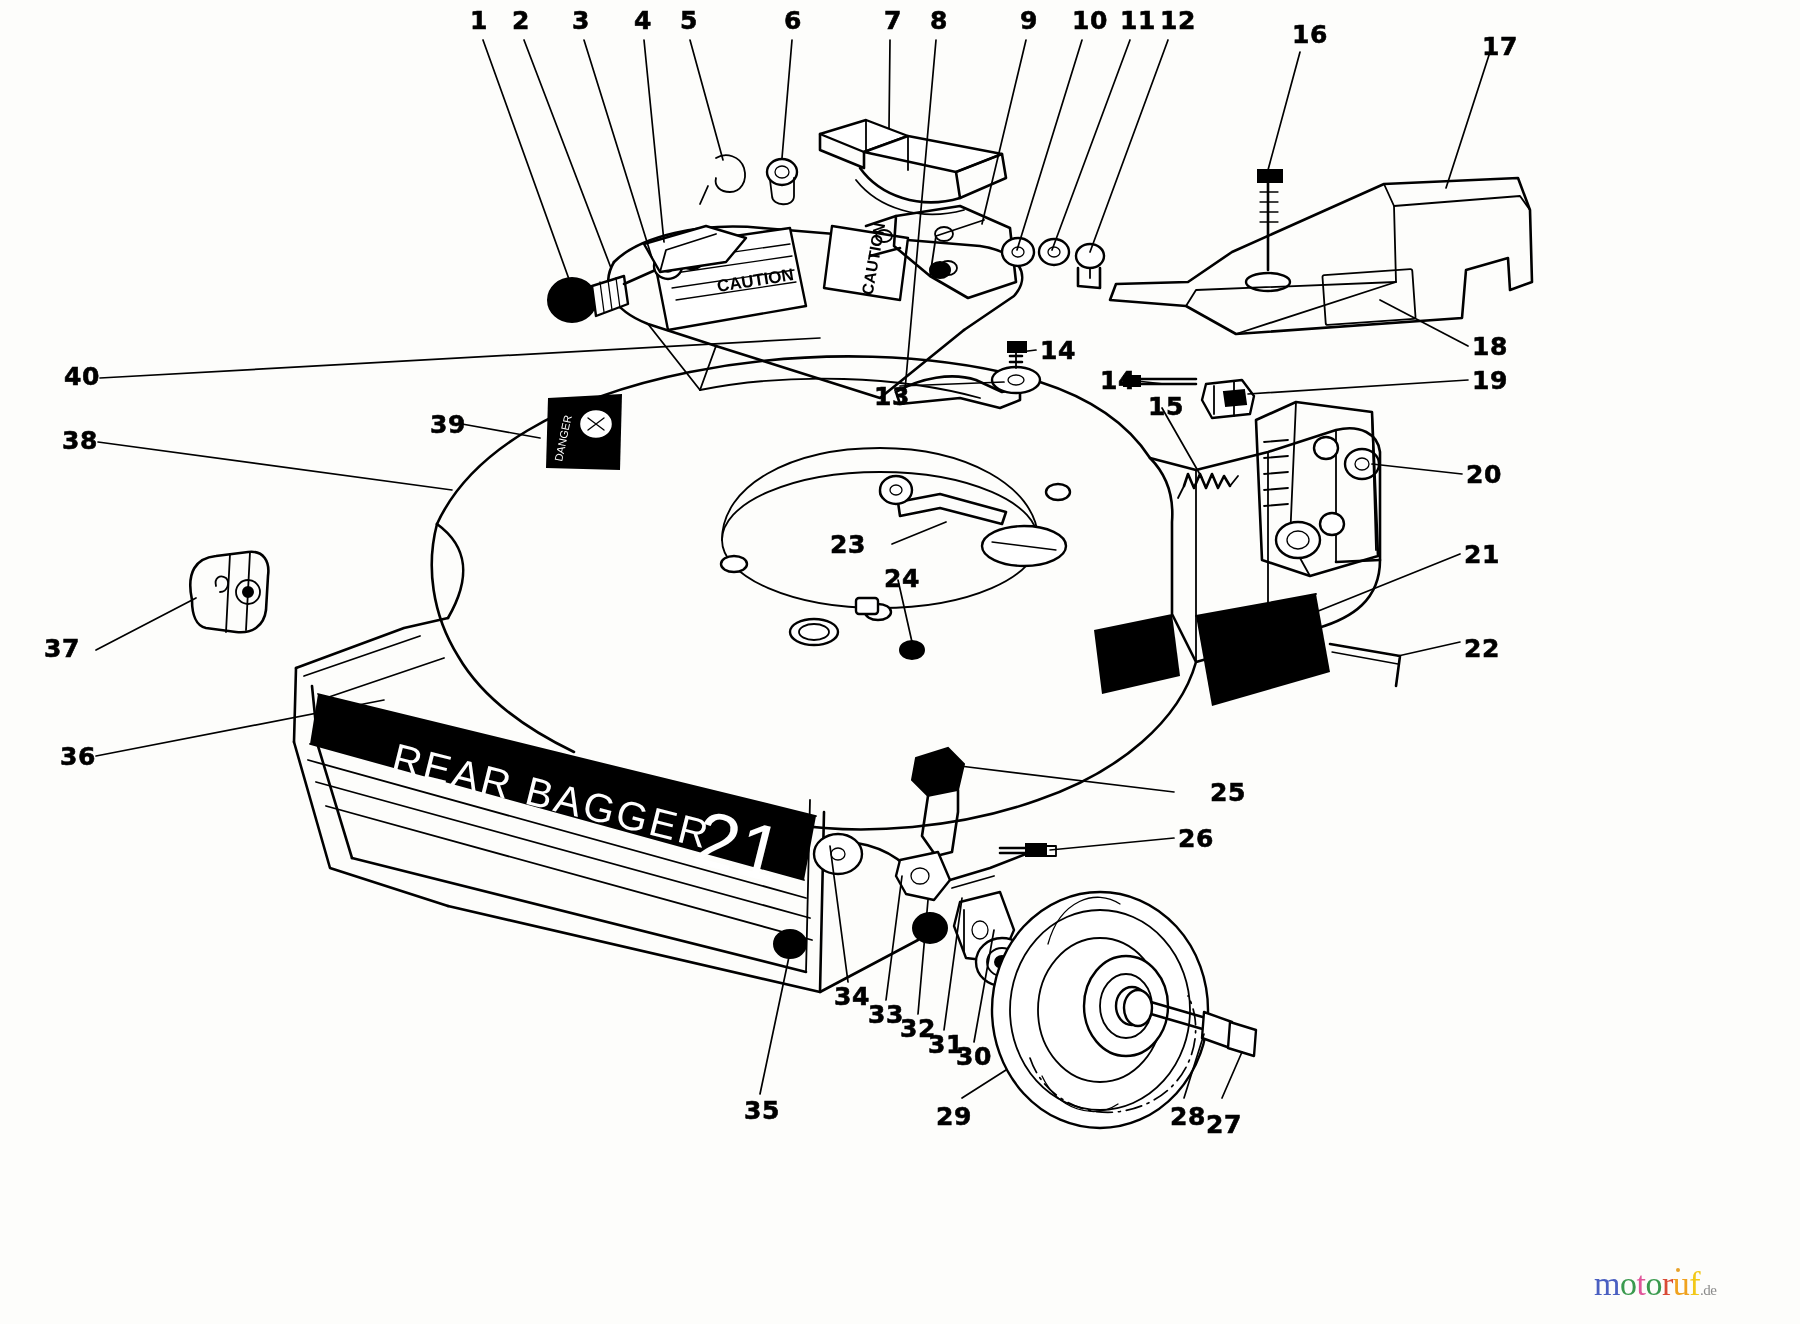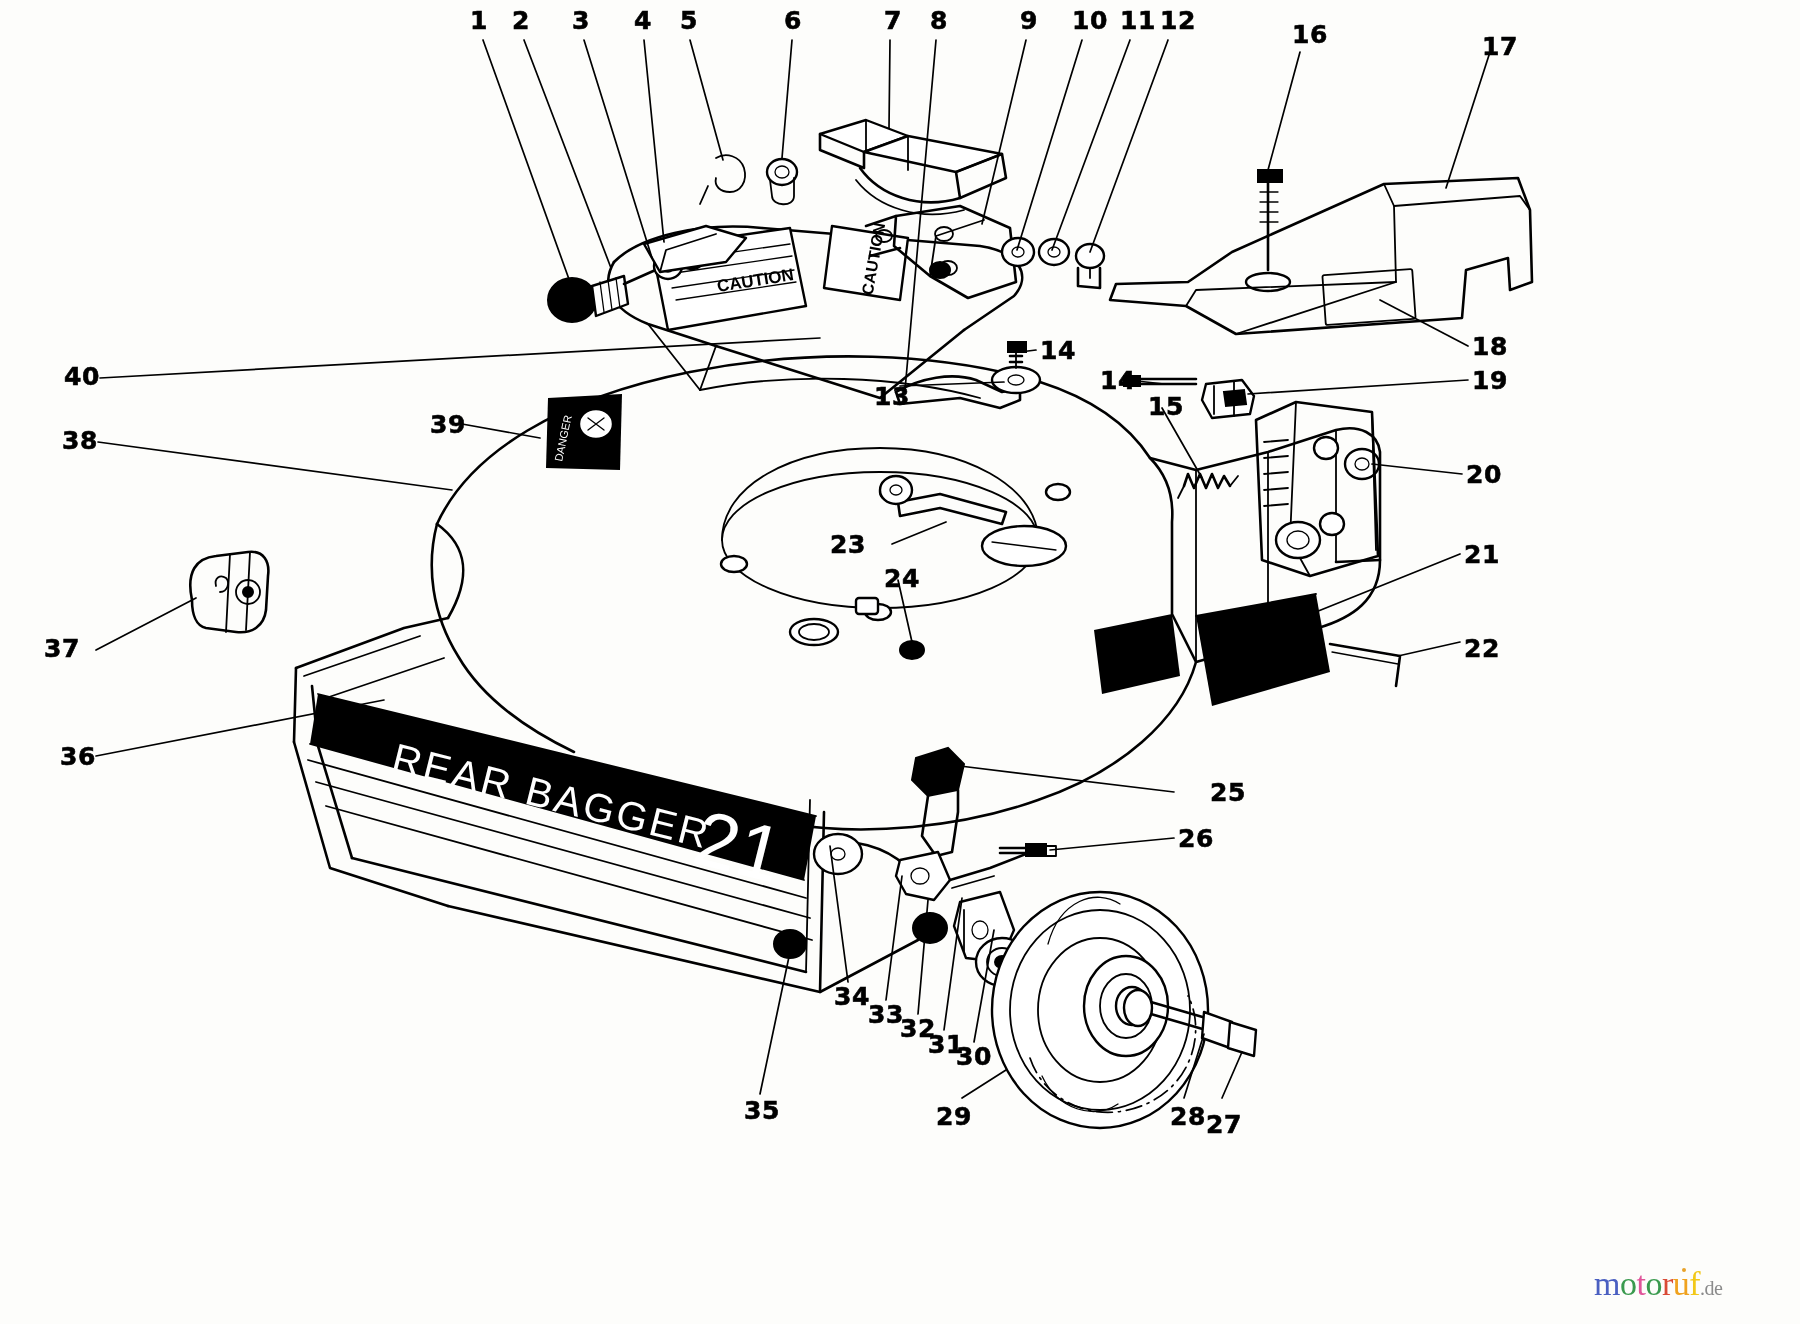--- a/index.html
+++ b/index.html
@@ -40,21 +40,21 @@
     left: 1594px;
     top: 1267px;
     font-family: "Liberation Serif", serif;
     font-size: 34px;
     line-height: 1;
     white-space: nowrap;
     letter-spacing: -0.5px;
   }
   .logo span { font-weight: 400; }
   .logo .suffix {
-    font-size: 20px;
+    font-size: 15px;
     color: #8b8b8b;
   }
   .logo .dot-acc {
     position: absolute;
     right: 36px;
     top: 1px;
     width: 4px; height: 4px;
     background: #e8a22a;
     border-radius: 50%;
   }

